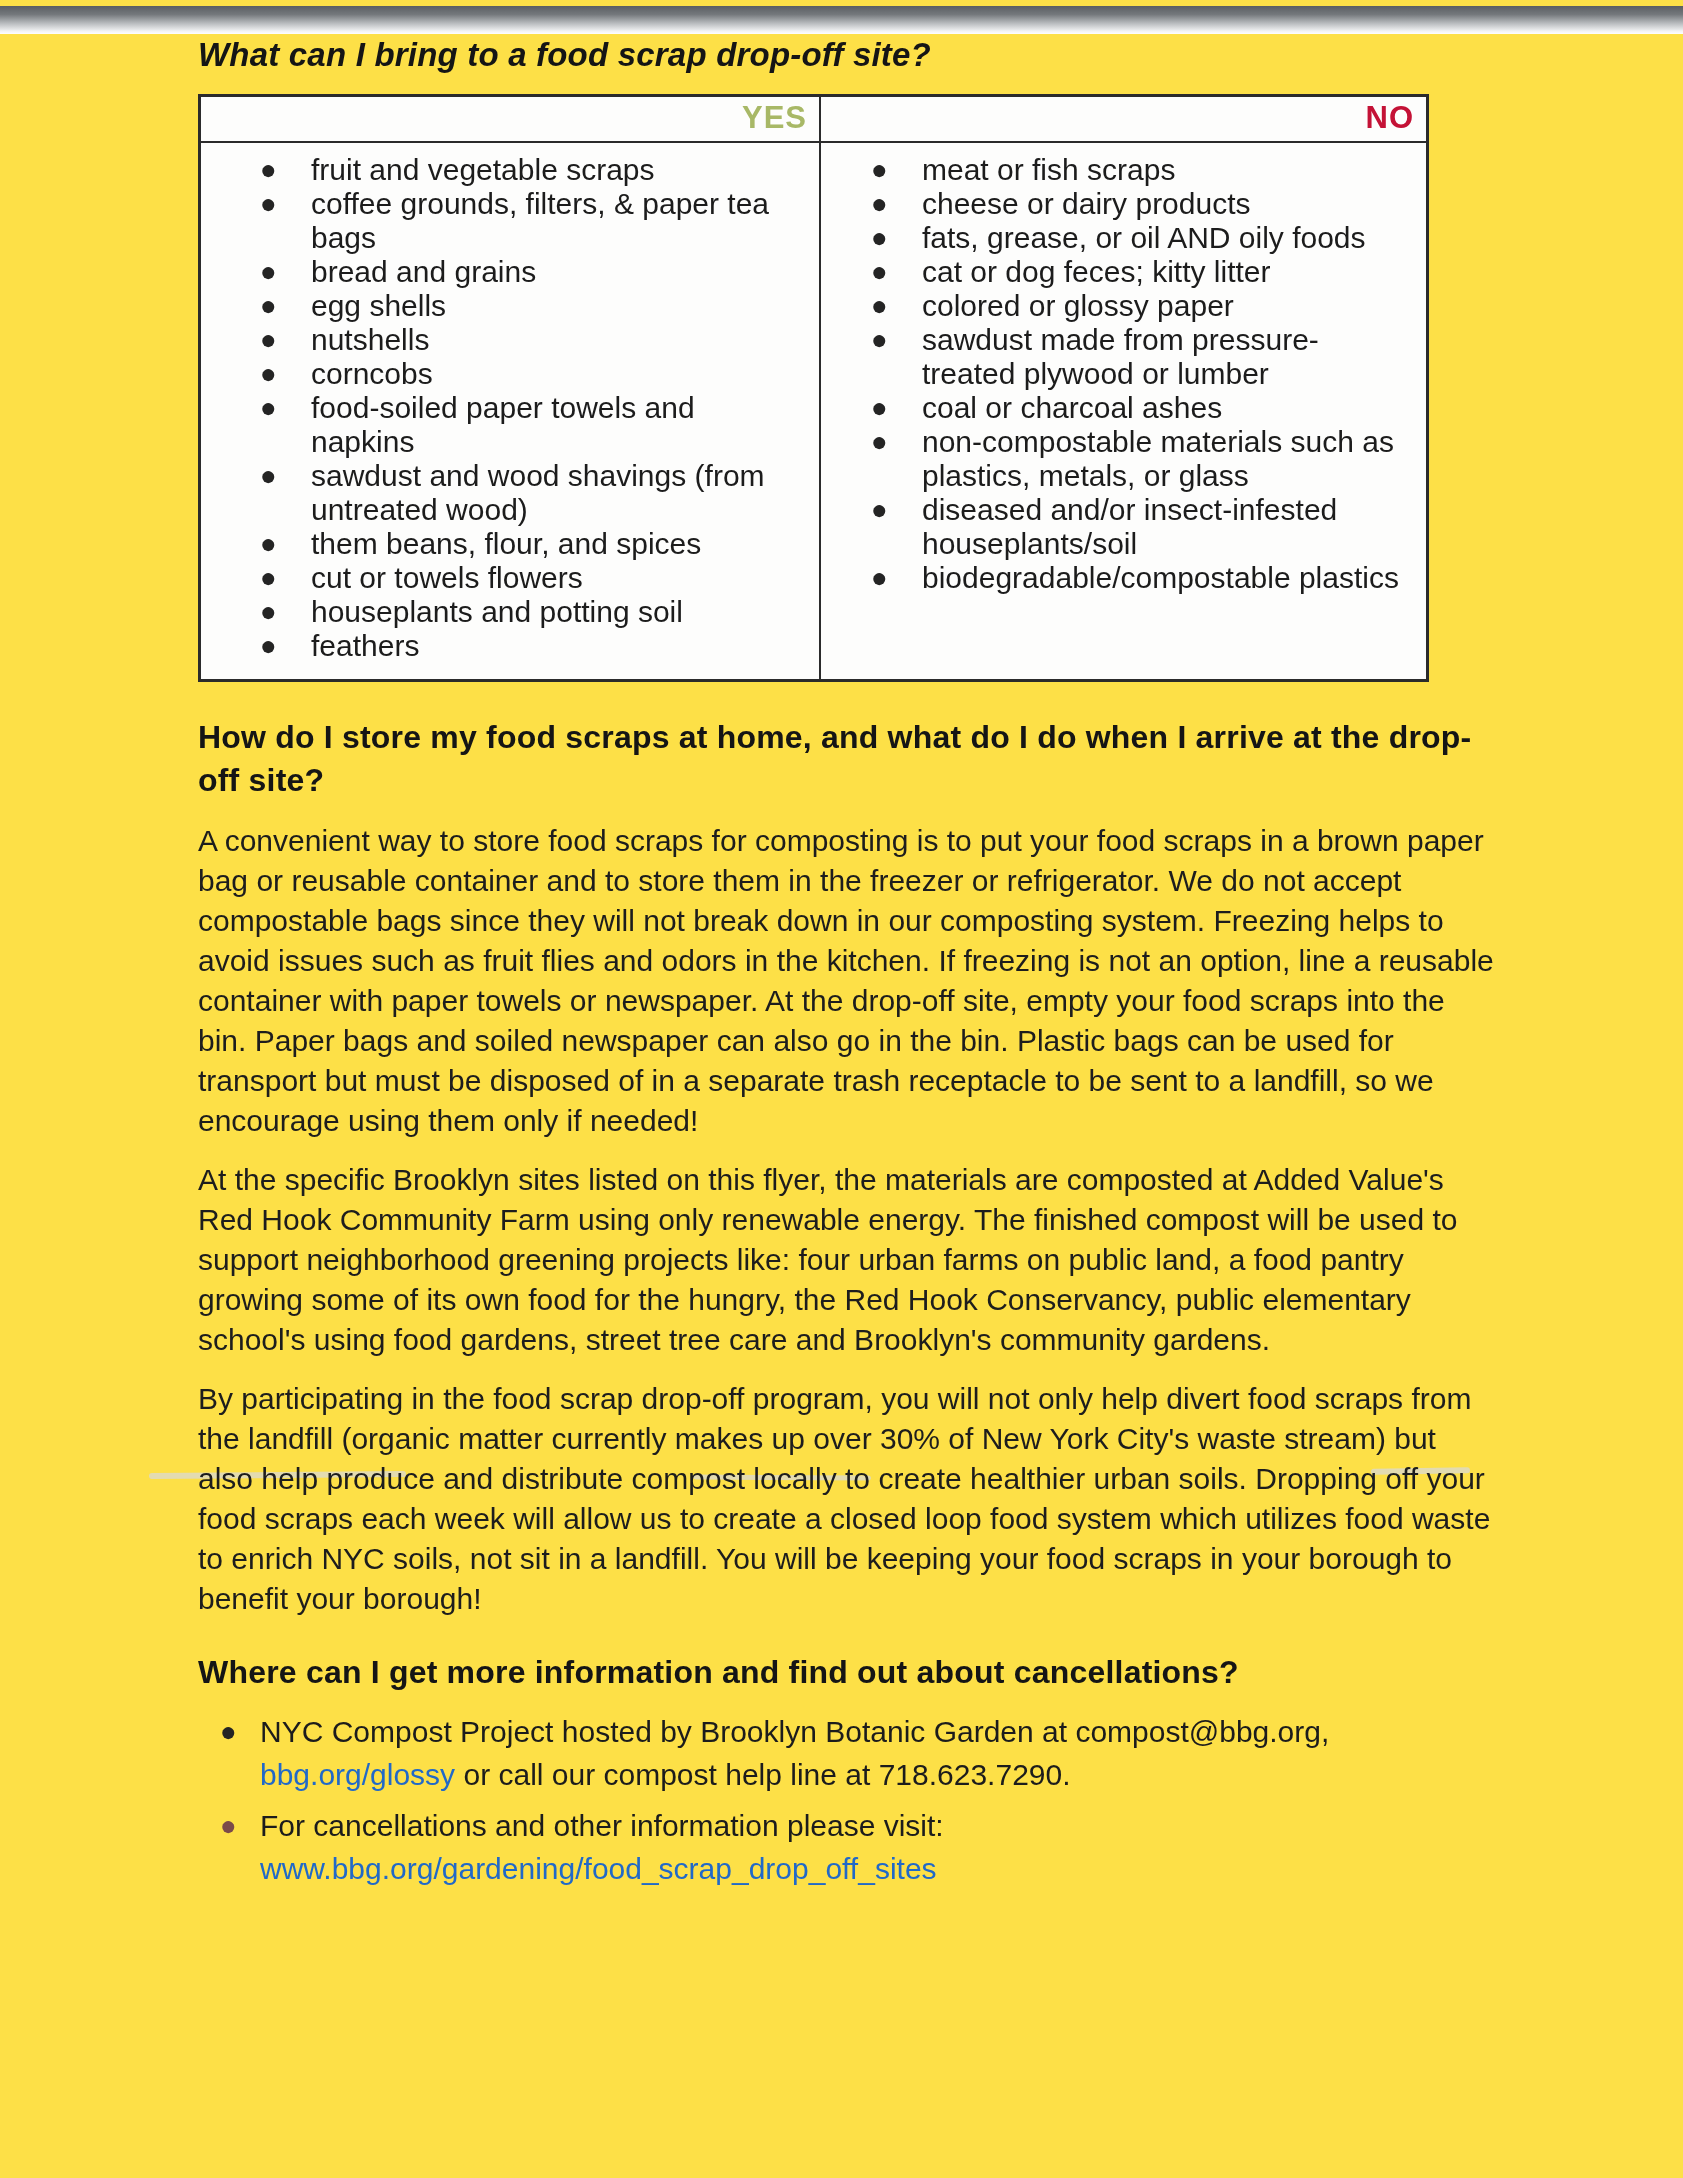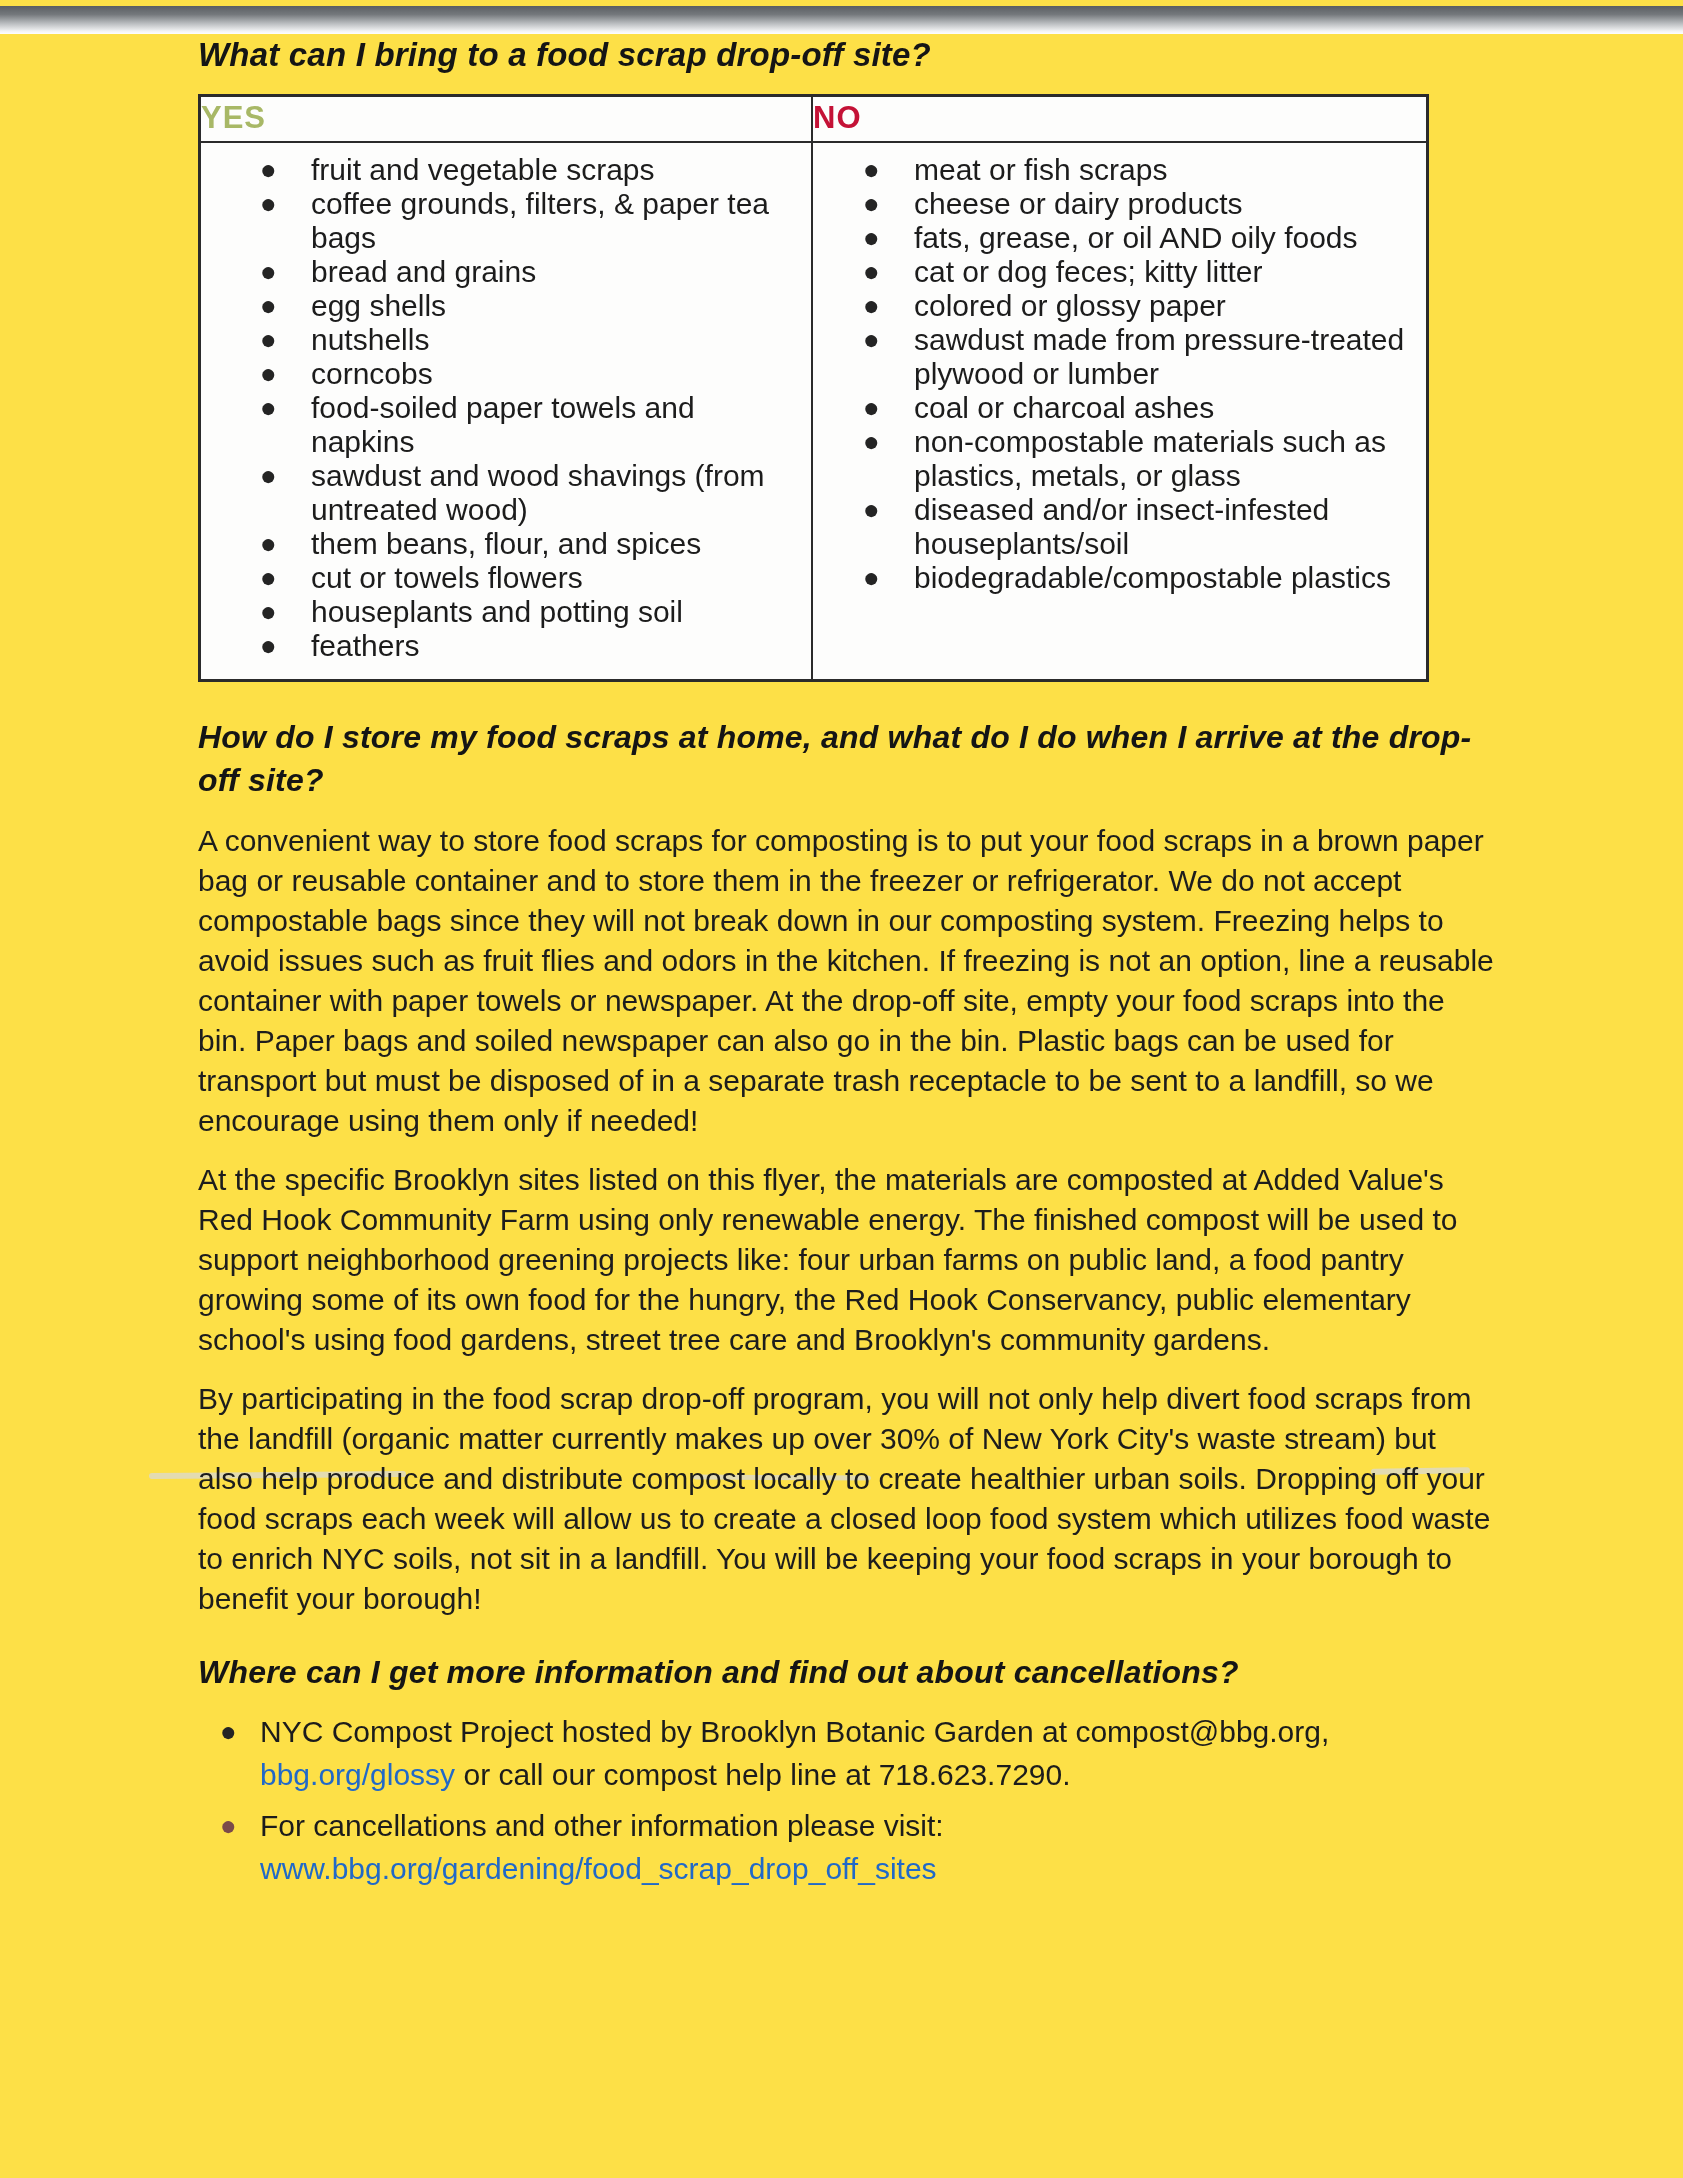--- a/index.html
+++ b/index.html
@@ -36,22 +36,22 @@
     border-collapse: collapse;
     width: 1231px;
     table-layout: fixed;
     background: #fdfdfc;
   }
   .scrap-table th, .scrap-table td { border: 2px solid #2b2b2b; }
   .scrap-table { border: 3px solid #2b2b2b; }
   .scrap-table th {
     font-size: 31px;
     font-weight: bold;
-    text-align: left;
-    padding: 3px 4px 5px 0;
+    text-align: right;
+    padding: 3px 12px 5px 0;
     letter-spacing: 1px;
   }
   th.yes-header { width: 606px; color: var(--yes-header, #a8b866); }
   th.no-header  { color: var(--no-header, #c41236); }
   .scrap-table td {
     vertical-align: top;
     padding: 10px 18px 16px 59px;
   }
   td.no-cell { padding-left: 50px; }
   .cell-list {
@@ -66,21 +66,20 @@
     width: 51px;
     font-size: 28px;
     color: #242424;
   }
   
   .q-heading {
     margin: 32px 0 0 0;
     font-size: 32px;
     line-height: 43px;
     font-weight: bold;
-    font-style: italic;
     letter-spacing: 0.2px;
     color: #151515;
     max-width: 1282px;
   }
   .q-heading.first { margin-top: 34px; }
   .body-para {
     margin: 19px 0 0 0;
     font-size: 30px;
     line-height: 40px;
     width: 1297px;

